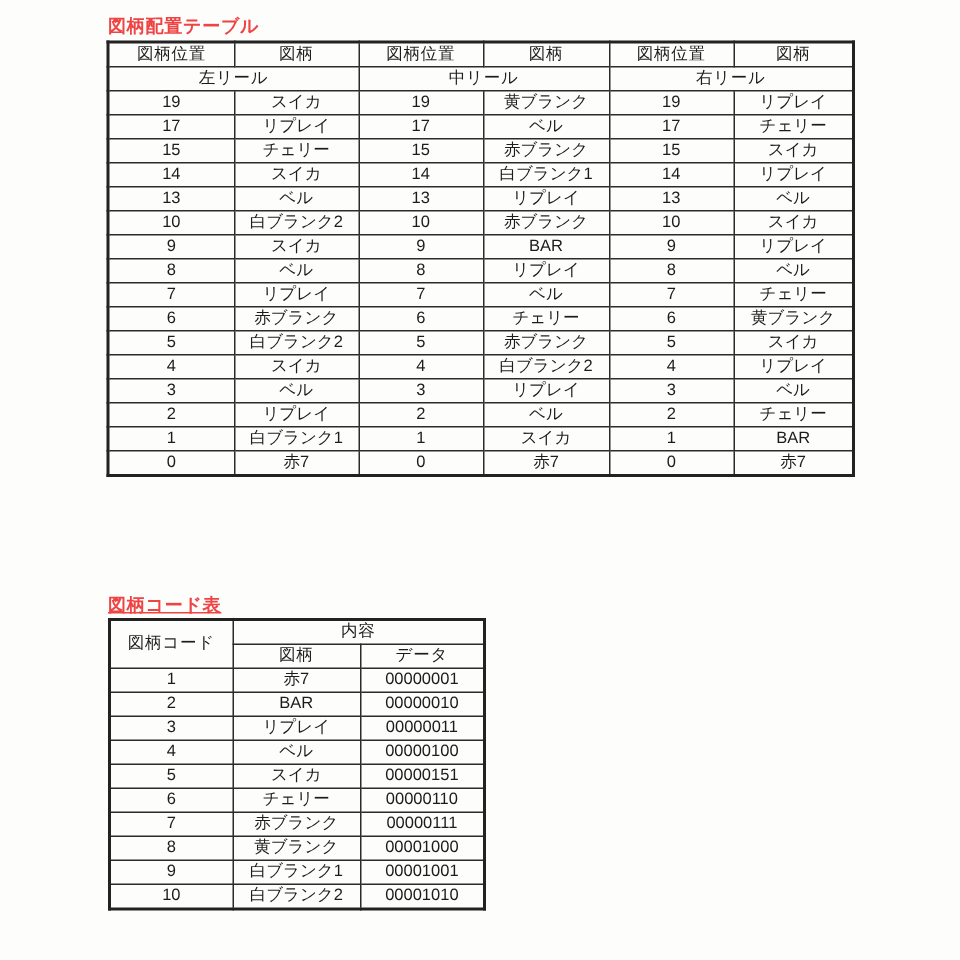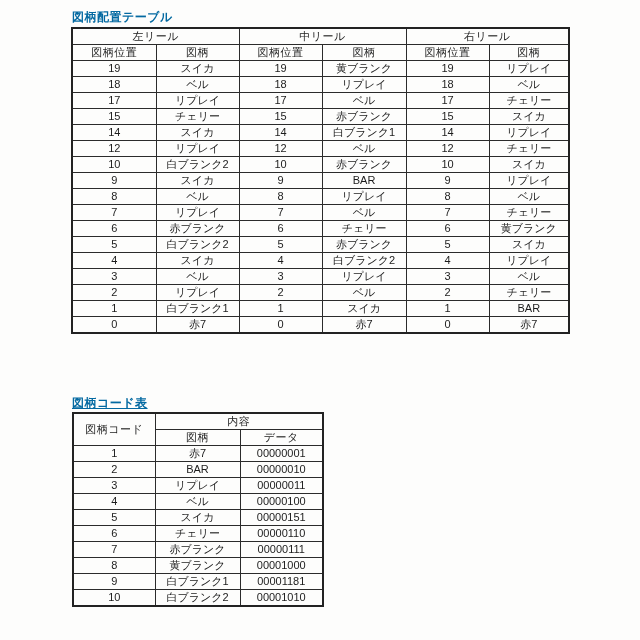--- a/index.html
+++ b/index.html
@@ -16,21 +16,21 @@
     width: 640px;
     height: 640px;
     background: #fdfdfc;
     overflow: hidden;
   }
   .doc-title {
     position: absolute;
     font-size: 12px;
     font-weight: bold;
     letter-spacing: 0.5px;
-    color: #0369a1;
+    color: #ef4444;
     white-space: nowrap;
   }
   #arr-title { left: 72px; top: 9px; }
   #code-title { left: 72px; top: 395px; text-decoration: underline; }
 
   table {
     position: absolute;
     border-collapse: collapse;
     table-layout: fixed;
     background: #fdfdfc;
@@ -66,51 +66,43 @@
     <colgroup>
       <col style="width:84px">
         <col style="width:83px">
       <col style="width:83px">
         <col style="width:84px">
       <col style="width:83px">
         <col style="width:80px">
     </colgroup>
     <thead>
       <tr>
+        <th>図柄位置</th>
+        <th>図柄</th>
+        <th class="reel-group-border">図柄位置</th>
+        <th>図柄</th>
+        <th class="reel-group-border">図柄位置</th>
+        <th>図柄</th>
+      </tr>
+      <tr>
         <th colspan="2">左リール</th>
         <th colspan="2" class="reel-group-border">中リール</th>
         <th colspan="2" class="reel-group-border">右リール</th>
       </tr>
-      <tr>
-        <th>図柄位置</th>
-        <th>図柄</th>
-        <th class="reel-group-border">図柄位置</th>
-        <th>図柄</th>
-        <th class="reel-group-border">図柄位置</th>
-        <th>図柄</th>
-      </tr>
     </thead>
     <tbody>
         <tr>
           <td>19</td>
           <td>スイカ</td>
           <td class="reel-group-border">19</td>
           <td>黄ブランク</td>
           <td class="reel-group-border">19</td>
           <td>リプレイ</td>
         </tr>
         <tr>
-          <td>18</td>
-          <td>ベル</td>
-          <td class="reel-group-border">18</td>
-          <td>リプレイ</td>
-          <td class="reel-group-border">18</td>
-          <td>ベル</td>
-        </tr>
-        <tr>
           <td>17</td>
           <td>リプレイ</td>
           <td class="reel-group-border">17</td>
           <td>ベル</td>
           <td class="reel-group-border">17</td>
           <td>チェリー</td>
         </tr>
         <tr>
           <td>15</td>
           <td>チェリー</td>
@@ -121,26 +113,26 @@
         </tr>
         <tr>
           <td>14</td>
           <td>スイカ</td>
           <td class="reel-group-border">14</td>
           <td>白ブランク1</td>
           <td class="reel-group-border">14</td>
           <td>リプレイ</td>
         </tr>
         <tr>
-          <td>12</td>
-          <td>リプレイ</td>
-          <td class="reel-group-border">12</td>
-          <td>ベル</td>
-          <td class="reel-group-border">12</td>
-          <td>チェリー</td>
+          <td>13</td>
+          <td>ベル</td>
+          <td class="reel-group-border">13</td>
+          <td>リプレイ</td>
+          <td class="reel-group-border">13</td>
+          <td>ベル</td>
         </tr>
         <tr>
           <td>10</td>
           <td>白ブランク2</td>
           <td class="reel-group-border">10</td>
           <td>赤ブランク</td>
           <td class="reel-group-border">10</td>
           <td>スイカ</td>
         </tr>
         <tr>
@@ -281,21 +273,21 @@
           <td>00000111</td>
         </tr>
         <tr>
           <td>8</td>
           <td>黄ブランク</td>
           <td>00001000</td>
         </tr>
         <tr>
           <td>9</td>
           <td>白ブランク1</td>
-          <td>00001181</td>
+          <td>00001001</td>
         </tr>
         <tr>
           <td>10</td>
           <td>白ブランク2</td>
           <td>00001010</td>
         </tr>
       </tbody>
   </table>
 
 </div>

